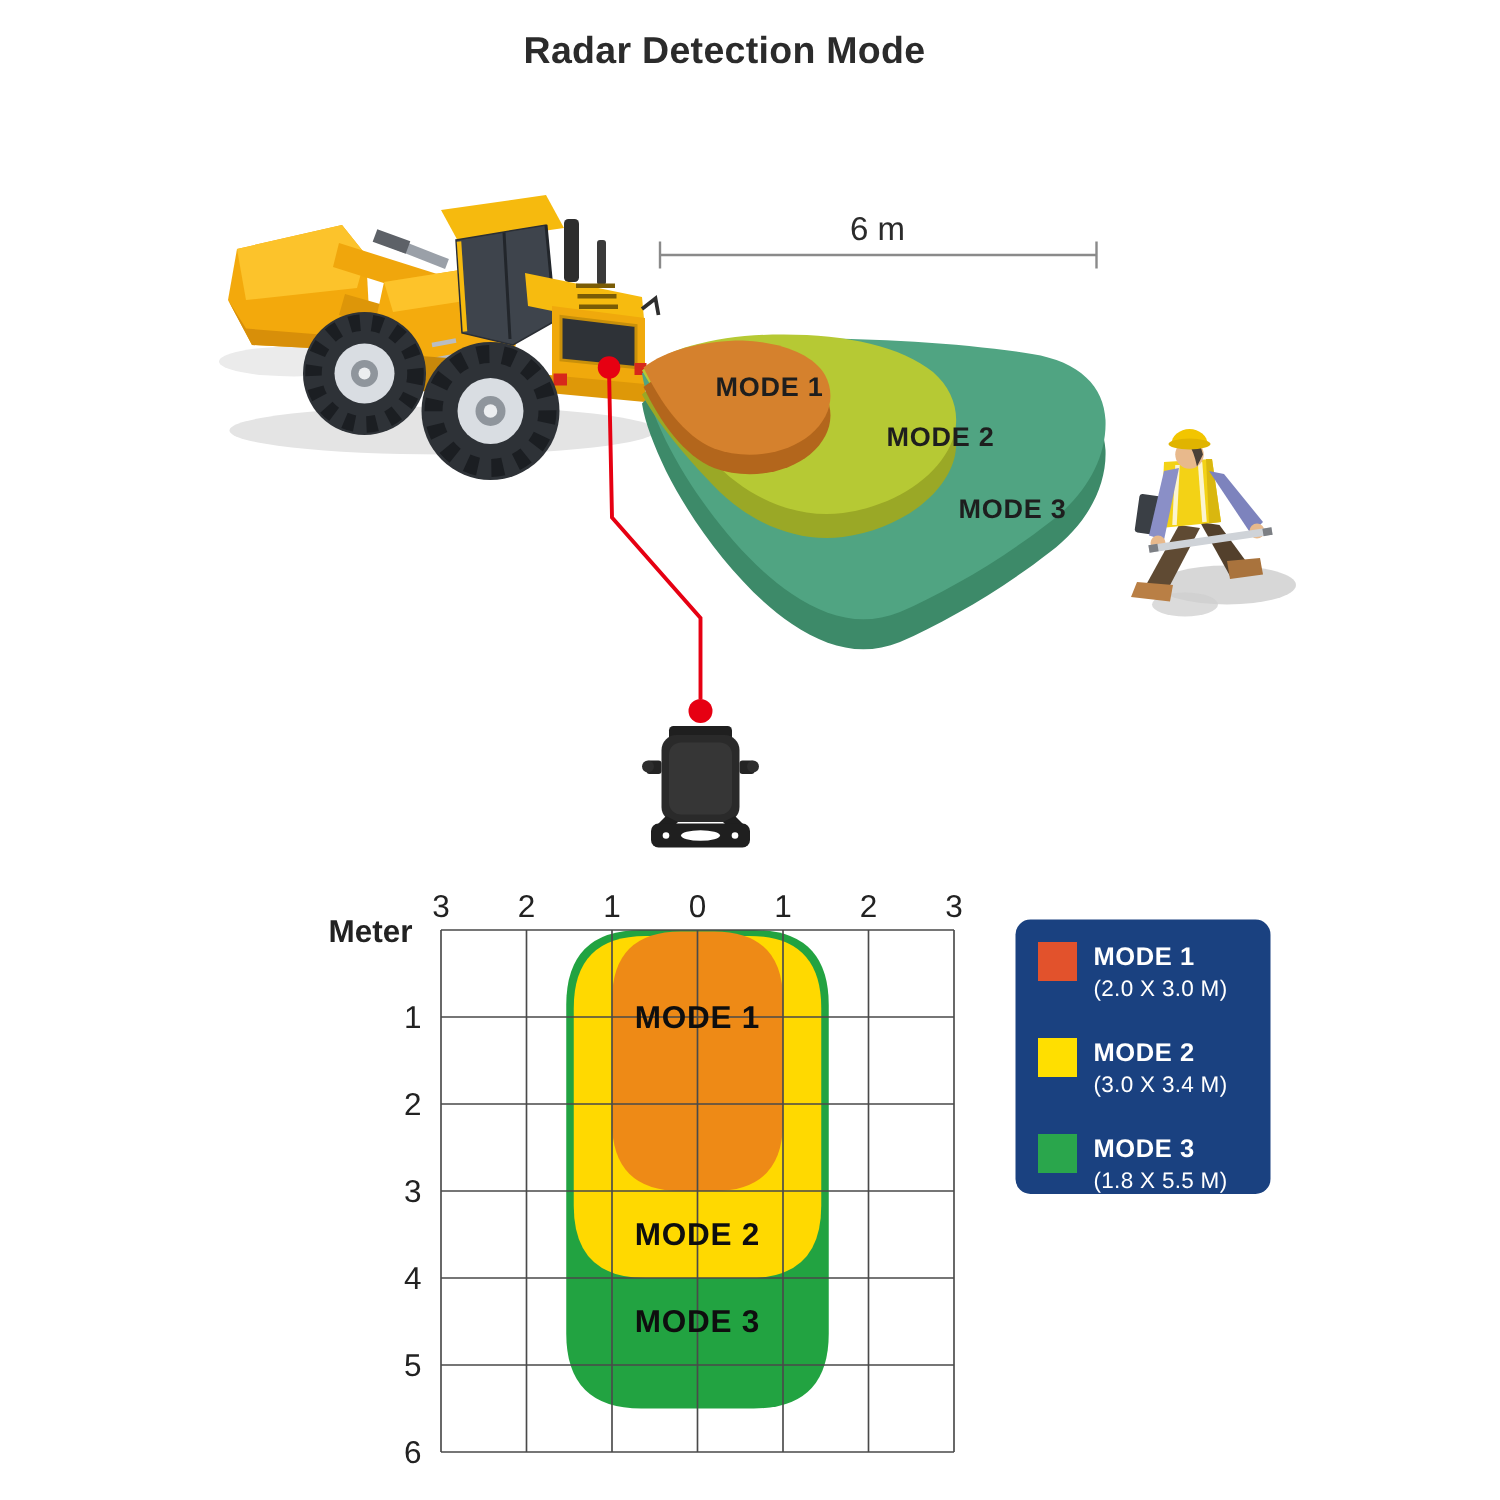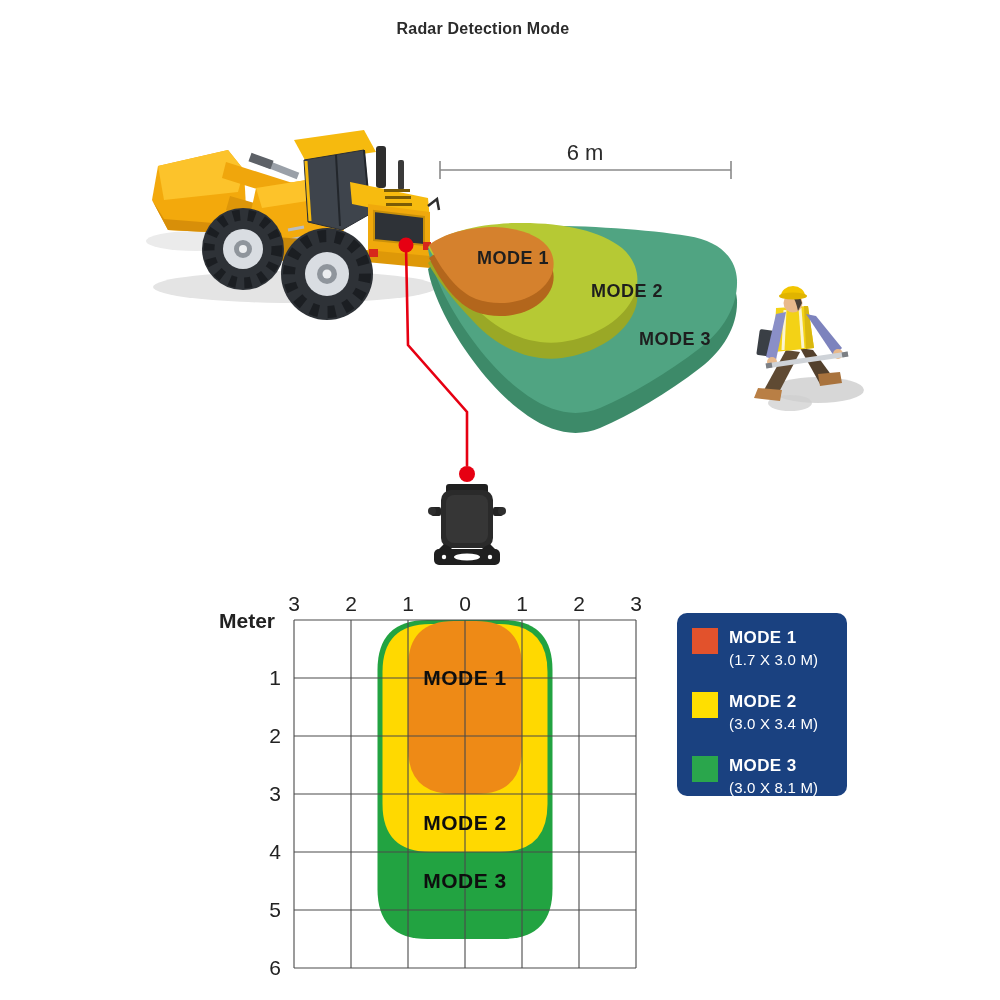--- a/index.html
+++ b/index.html
@@ -2,21 +2,21 @@
 <html><head>
 <meta charset="utf-8">
 <style>
   html,body{margin:0;padding:0;}
   body{
     width:1000px;height:1000px;background:#ffffff;position:relative;overflow:hidden;
     font-family:"Liberation Sans",sans-serif;
   }
   .title{
     position:absolute;top:20px;left:0;width:966px;text-align:center;
-    font-size:16px;font-weight:bold;color:#2b2b2b;letter-spacing:.2px;
+    font-size:25px;font-weight:bold;color:#2b2b2b;letter-spacing:.2px;
   }
   svg.scene{position:absolute;left:0;top:0;}
   
   .t-6m{font-family:"Liberation Sans",sans-serif;font-size:22px;fill:#2b2b2b;}
   .t-mode-top{font-family:"Liberation Sans",sans-serif;font-size:18px;font-weight:bold;fill:#1e1e1e;letter-spacing:.5px;}
   .t-axis{font-family:"Liberation Sans",sans-serif;font-size:21px;fill:#222;}
   .t-meter{font-family:"Liberation Sans",sans-serif;font-size:21px;font-weight:bold;fill:#222;}
   .t-mode-chart{font-family:"Liberation Sans",sans-serif;font-size:21px;font-weight:bold;fill:#0e0e0e;letter-spacing:.5px;}
   
   .legend{
@@ -227,34 +227,34 @@
   </g>
 </svg>
 
 <div class="legend">
   <div class="legend-item">
     <svg class="legend-swatch" width="26" height="26">
       <rect width="26" height="26" fill="#e2522c"></rect>
     </svg>
     <div class="legend-text">
       <span class="legend-label">MODE 1</span>
-      <span class="legend-dims">(1.7 X 3.0 M)</span>
+      <span class="legend-dims">(2.0 X 3.0 M)</span>
     </div>
   </div>
   <div class="legend-item">
     <svg class="legend-swatch" width="26" height="26">
       <rect width="26" height="26" fill="#ffdf00"></rect>
     </svg>
     <div class="legend-text">
       <span class="legend-label">MODE 2</span>
       <span class="legend-dims">(3.0 X 3.4 M)</span>
     </div>
   </div>
   <div class="legend-item">
     <svg class="legend-swatch" width="26" height="26">
       <rect width="26" height="26" fill="#2aa64c"></rect>
     </svg>
     <div class="legend-text">
       <span class="legend-label">MODE 3</span>
-      <span class="legend-dims">(3.0 X 8.1 M)</span>
+      <span class="legend-dims">(1.8 X 5.5 M)</span>
     </div>
   </div>
 </div>
 
 </body></html>

